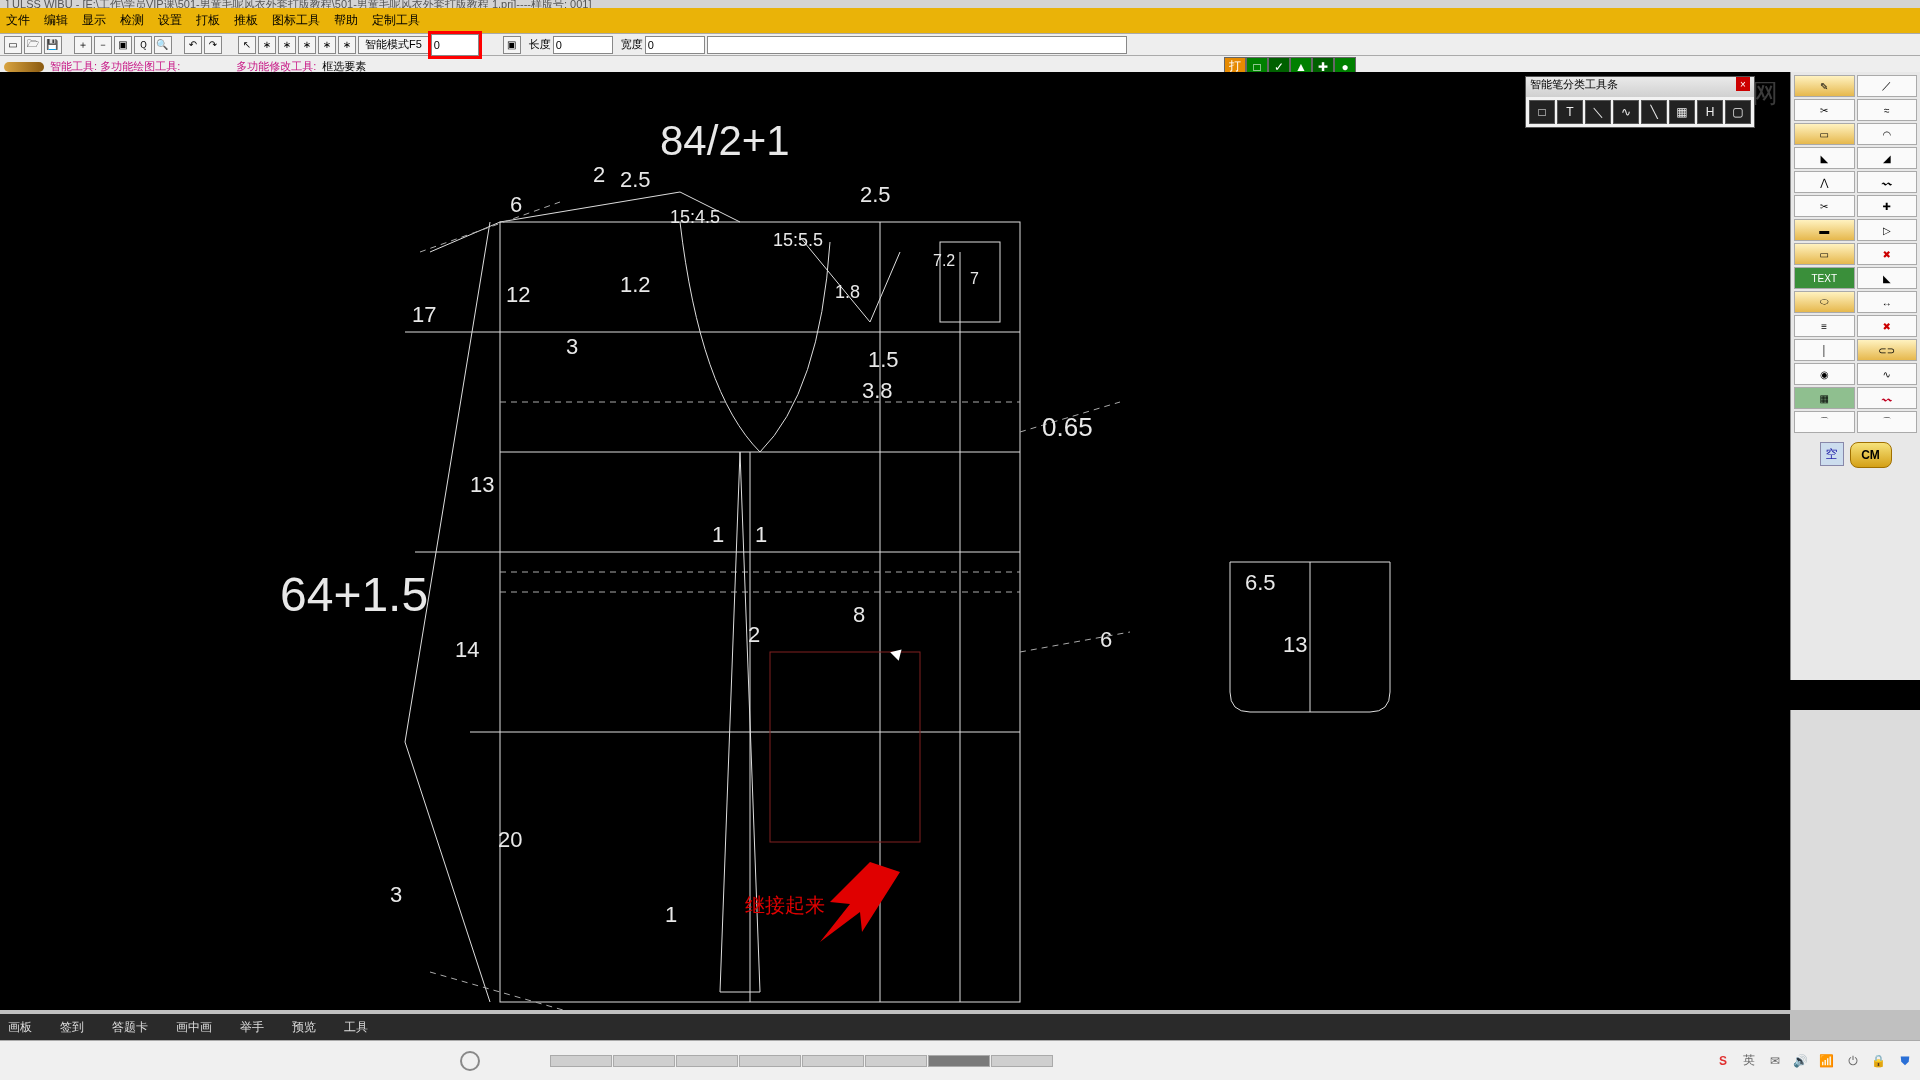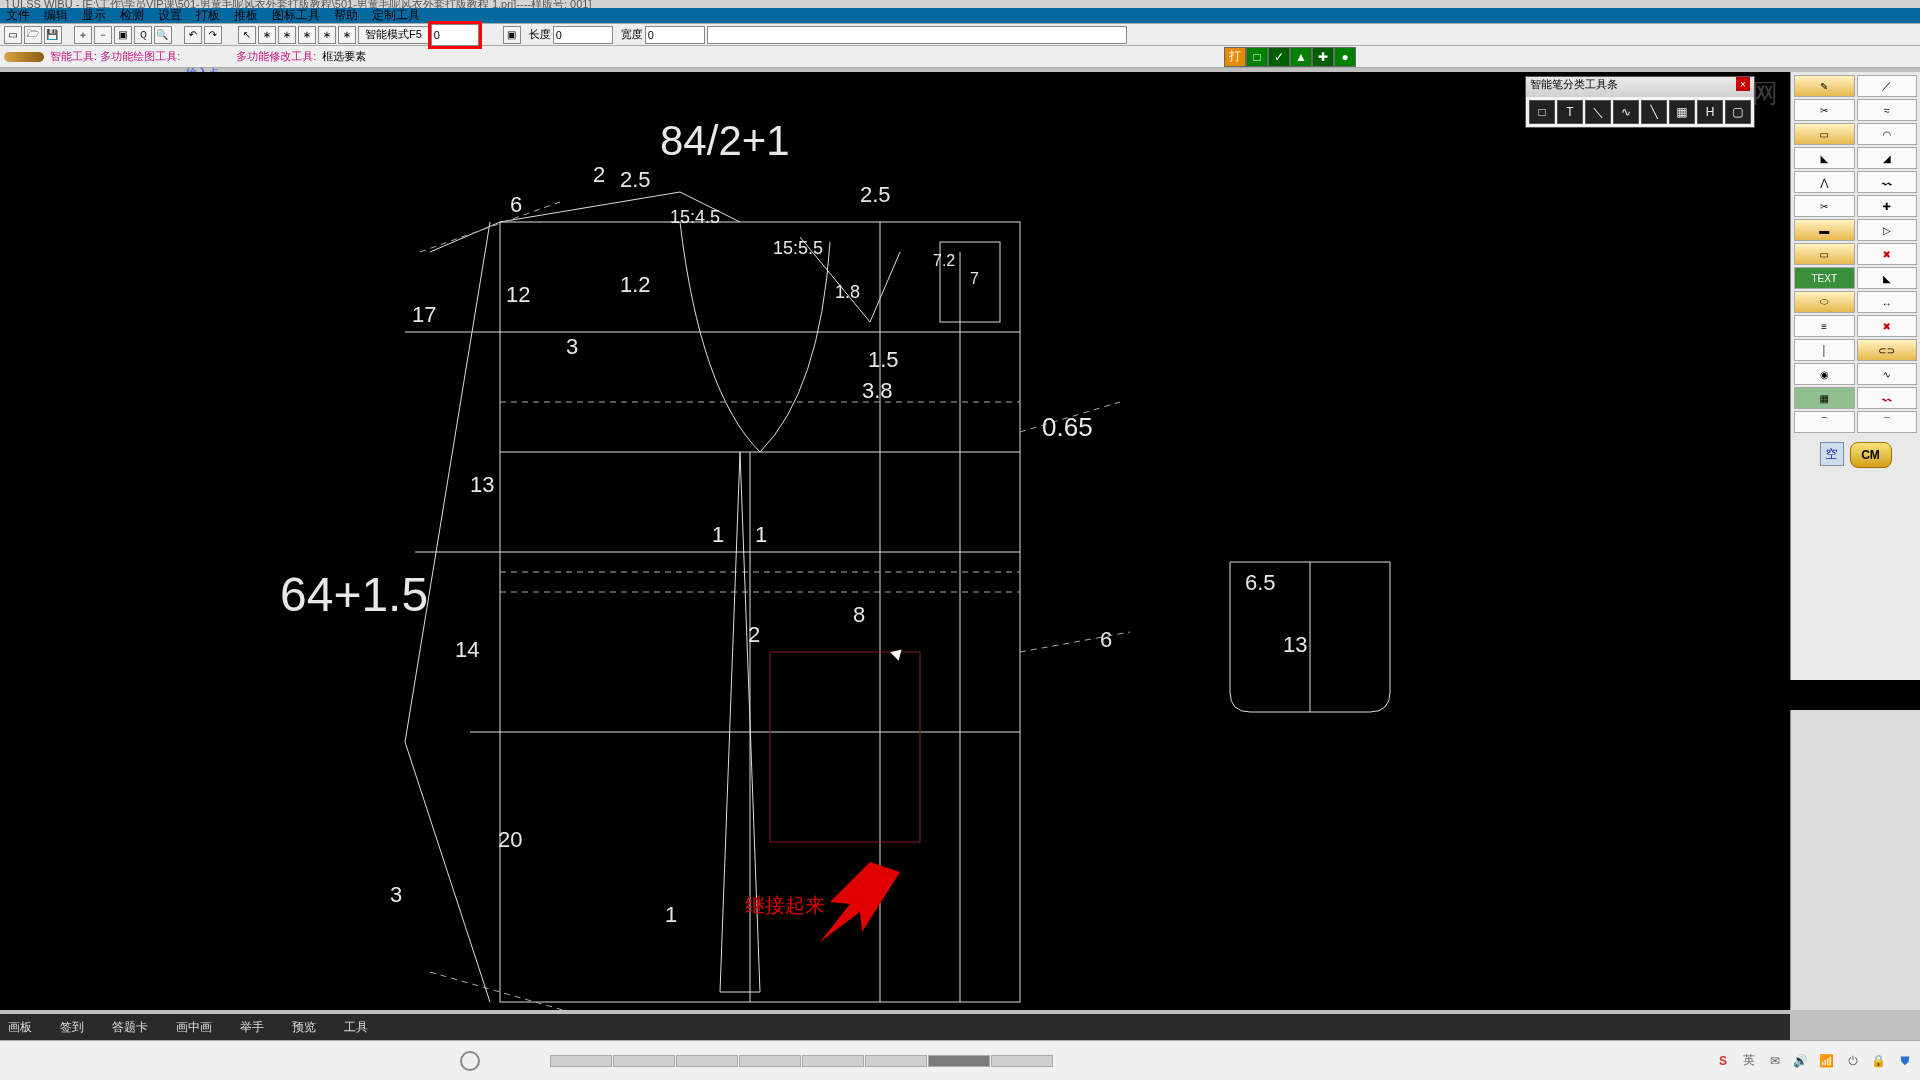--- a/index.html
+++ b/index.html
@@ -1,18 +1,18 @@
 <!DOCTYPE html>
 <html><head>
 <meta charset="utf-8">
 <style>
   * { margin:0; padding:0; box-sizing:border-box; font-family:"Microsoft YaHei",SimSun,Arial,sans-serif; }
   body { width:1920px; height:1080px; background:#c0c0c0; overflow:hidden; position:relative; font-size:12px; }
   .title-bar { height:8px; background:#d4d4d4; padding:0 6px; color:#555; font-size:11px; line-height:8px; overflow:hidden; }
-  .menu-bar { height:16px; background:#0369a1; border-bottom:1px solid #aaa; display:flex; align-items:center; padding:0 6px; gap:14px; color:#000; }
+  .menu-bar { height:26px; background:#eab308; border-bottom:1px solid #aaa; display:flex; align-items:center; padding:0 6px; gap:14px; color:#000; }
   .menu-item { cursor:pointer; }
   .toolbar1 { height:22px; background:#eee; border-bottom:1px solid #aaa; display:flex; align-items:center; padding:0 4px; gap:2px; }
   .tb-btn { width:18px; height:18px; border:1px solid #888; background:#f5f5f5; font-size:10px; display:flex; align-items:center; justify-content:center; cursor:pointer; }
   .mode-btn { padding:0 6px; height:18px; border:1px solid #888; background:#f5f5f5; font-size:11px; display:flex; align-items:center; cursor:pointer; }
   .num-input { width:44px; height:18px; border:1px solid #888; background:#fff; font-size:11px; padding:0 2px; }
   .num-input.hl { outline:3px solid #f00; position:relative; z-index:5; width:48px; height:22px; }
   .label { font-size:11px; color:#000; margin-left:6px; }
   .long-input { height:18px; border:1px solid #888; background:#fff; }
   .toolbar2 { height:22px; background:#eee; border-bottom:1px solid #aaa; display:flex; align-items:center; padding:0 4px; gap:6px; font-size:11px; }
   .link-a { color:#c71585; cursor:pointer; }
@@ -177,21 +177,21 @@
       <polygon points="870,790 830,830 850,832 820,870 860,840 862,860 900,800"></polygon>
     </g>
   </svg>
 
   <div class="dl" style="left:660px;top:45px;font-size:42px">84/2+1</div>
   <div class="dl" style="left:593px;top:90px">2</div>
   <div class="dl" style="left:620px;top:95px">2.5</div>
   <div class="dl" style="left:860px;top:110px">2.5</div>
   <div class="dl" style="left:510px;top:120px">6</div>
   <div class="dl" style="left:670px;top:135px;font-size:18px">15:4.5</div>
-  <div class="dl" style="left:773px;top:166px;font-size:18px">15:5.5</div>
+  <div class="dl" style="left:773px;top:158px;font-size:18px">15:5.5</div>
   <div class="dl" style="left:412px;top:230px">17</div>
   <div class="dl" style="left:506px;top:210px">12</div>
   <div class="dl" style="left:620px;top:200px">1.2</div>
   <div class="dl" style="left:835px;top:210px;font-size:18px">1.8</div>
   <div class="dl" style="left:933px;top:180px;font-size:16px">7.2</div>
   <div class="dl" style="left:970px;top:198px;font-size:16px">7</div>
   <div class="dl" style="left:566px;top:262px">3</div>
   <div class="dl" style="left:868px;top:275px">1.5</div>
   <div class="dl" style="left:862px;top:306px">3.8</div>
   <div class="dl" style="left:1042px;top:340px;font-size:26px">0.65</div>

